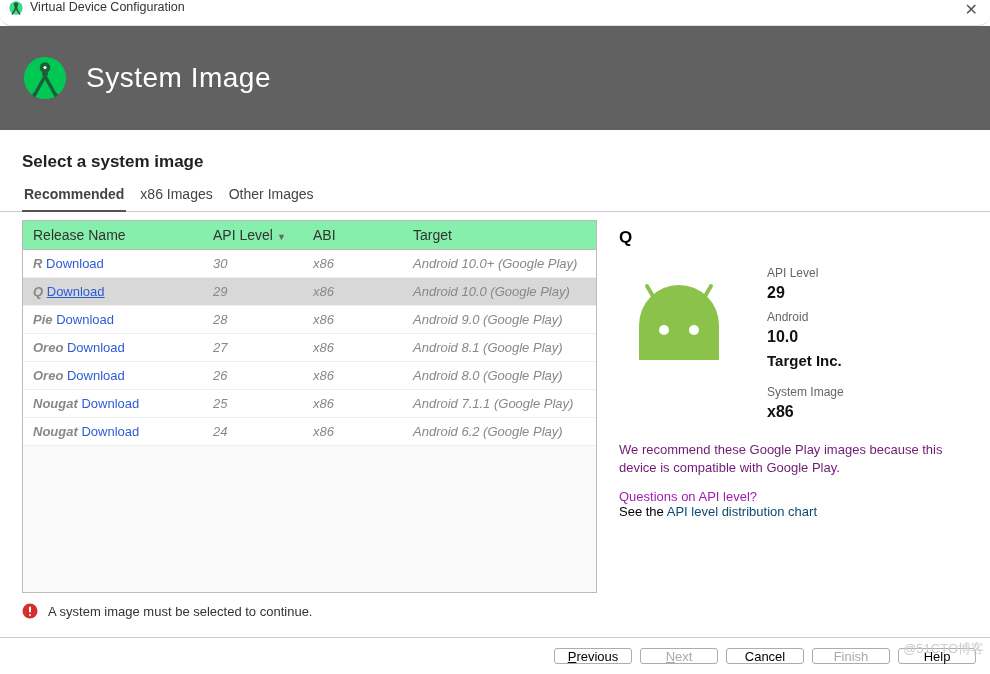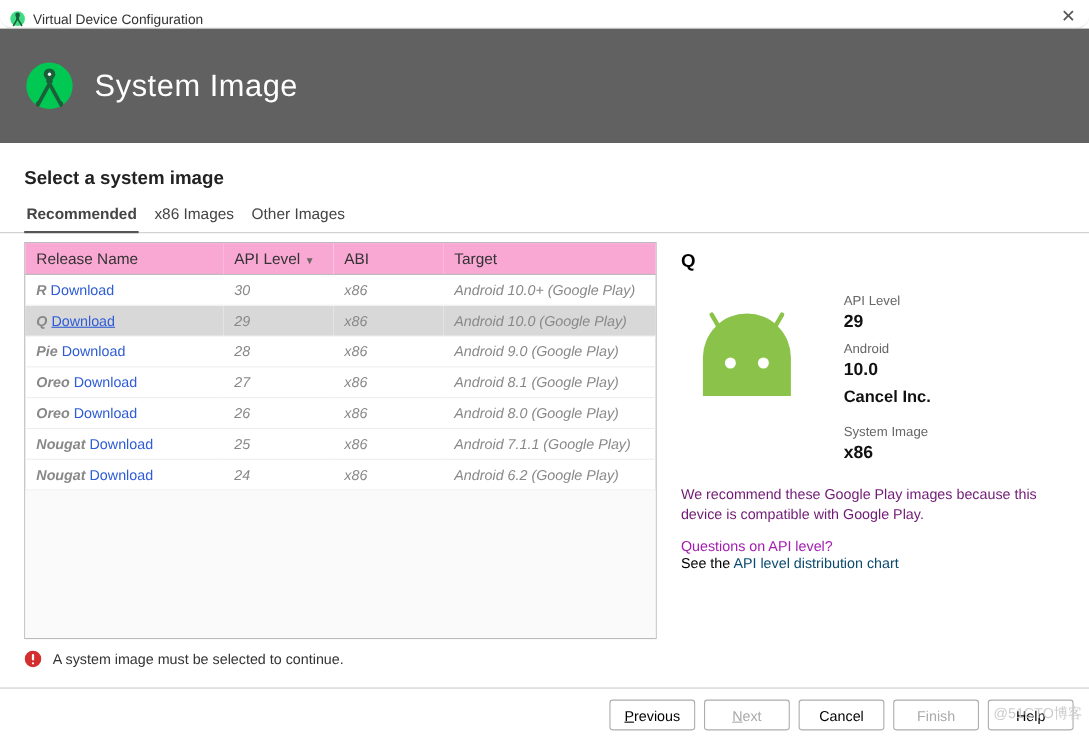--- a/index.html
+++ b/index.html
@@ -9,21 +9,21 @@
     font-size: 13px;
     background: #fff;
     width: 990px;
     height: 674px;
     overflow: hidden;
     display: flex;
     flex-direction: column;
   }
   .titlebar {
     display: flex;
-    align-items: flex-end;
+    align-items: flex-start;
     padding: 0 8px;
     height: 26px;
     background: #fff;
     border-bottom: 1px solid #e0e0e0;
     border-radius: 11px;
   }
   .titlebar .app-icon { width: 16px; height: 16px; margin-right: 6px; }
   .titlebar .title { flex: 1; color: #333; font-size: 12.5px; }
   .titlebar .close { font-size: 16px; color: #555; padding: 0 4px; cursor: pointer; }
   .header {
@@ -64,21 +64,21 @@
     display: flex;
     flex-direction: column;
   }
   table { width: 100%; border-collapse: collapse; table-layout: fixed; }
   thead th {
     text-align: left;
     font-weight: 400;
     font-size: 14px;
     padding: 6px 10px;
     border-bottom: 1px solid #bbb;
-    background: #f9a8d4;
+    background: #86efac;
     color: #333;
   }
   th.sortable { position: relative; }
   .sort-ind { font-size: 9px; color:#666; margin-left:4px; }
   tbody td {
     padding: 6px 10px;
     font-size: 13px;
     font-style: italic;
     color: #888;
     border-bottom: 1px solid #eee;
@@ -120,21 +120,21 @@
   .error-icon { width:16px; height:16px; margin-right:10px; }
   .footer {
     border-top: 1px solid #ccc;
     padding: 10px 14px;
     display: flex;
     justify-content: flex-end;
     gap: 8px;
   }
   .footer button {
     min-width: 78px;
-    height: 28px;
+    height: 16px;
     background: #fff;
     border: 1px solid #adadad;
     border-radius: 3px;
     font-size: 13px;
     cursor: pointer;
     padding: 0 12px;
   }
   .footer button.disabled { color:#aaa; cursor:default; }
   .mnemo { text-decoration: underline; }
   .watermark {
@@ -250,21 +250,21 @@
           <circle cx="45" cy="60" r="5" fill="#fff"></circle>
           <circle cx="75" cy="60" r="5" fill="#fff"></circle>
           <line x1="35" y1="28" x2="28" y2="16" stroke="#8bc34a" stroke-width="4" stroke-linecap="round"></line>
           <line x1="85" y1="28" x2="92" y2="16" stroke="#8bc34a" stroke-width="4" stroke-linecap="round"></line>
         </svg>
         <div class="info-col">
           <div class="info-label">API Level</div>
           <div class="info-value">29</div>
           <div class="info-label">Android</div>
           <div class="info-value">10.0</div>
-          <div class="info-value" style="font-size:15px;">Cancel Inc.</div>
+          <div class="info-value" style="font-size:15px;">Target Inc.</div>
           <div class="info-label" style="margin-top:10px;">System Image</div>
           <div class="info-value">x86</div>
         </div>
       </div>
       <div class="rec-text">We recommend these Google Play images because this device is compatible with Google Play.</div>
       <div class="q-text">Questions on API level?</div>
       <div class="chart-line">
         <span>See the </span><span class="chart-link">API level distribution chart</span>
       </div>
     </div>

